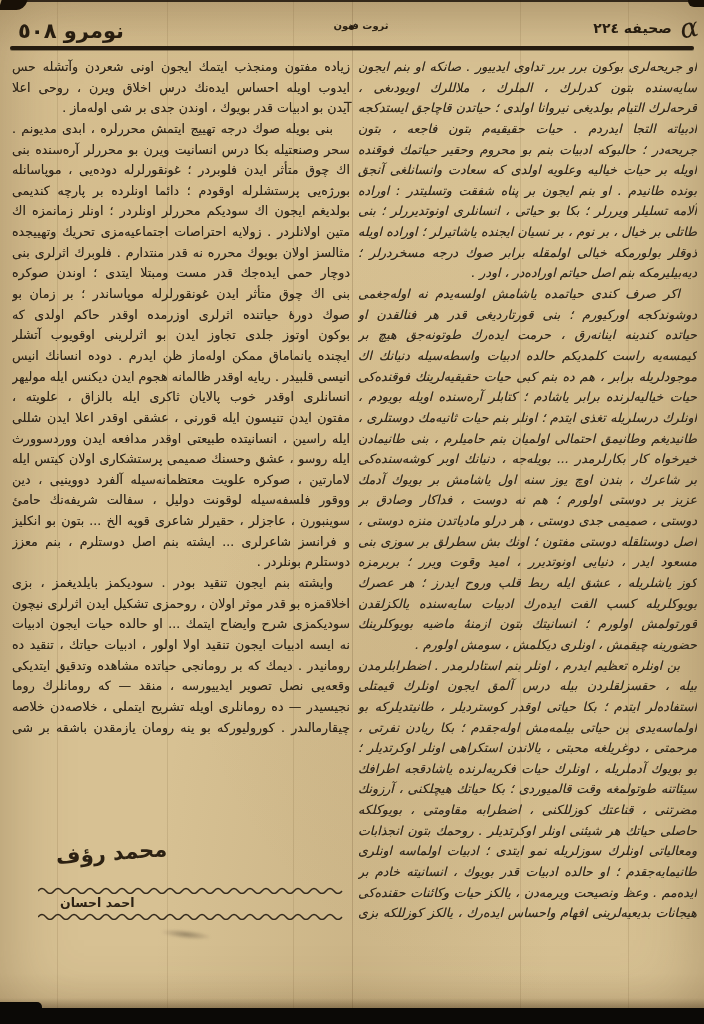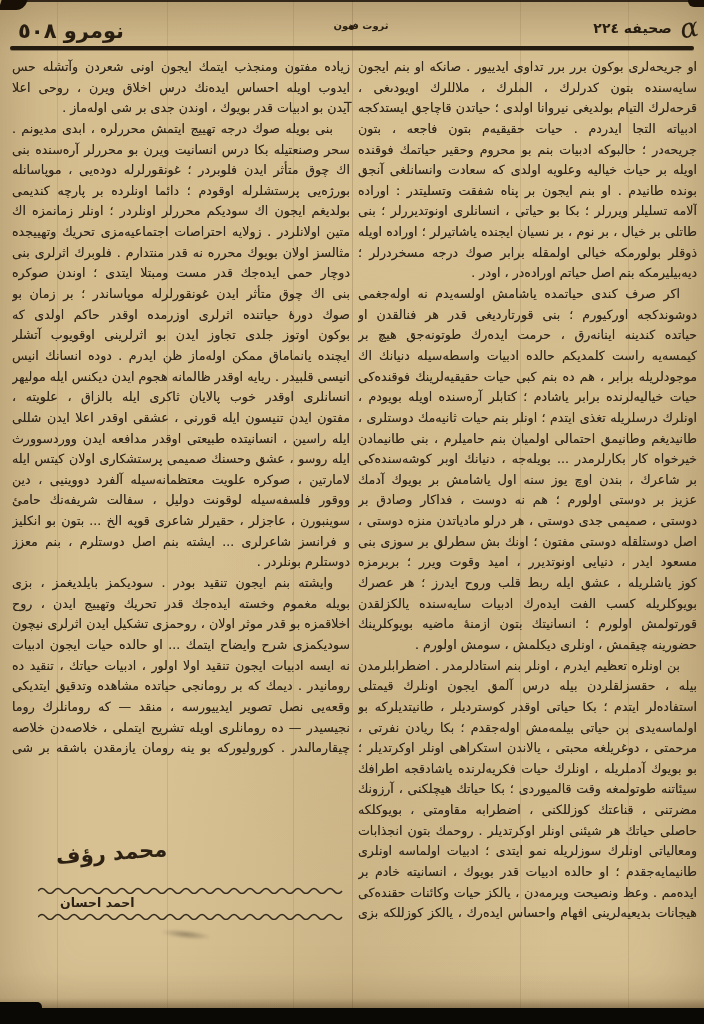--- a/index.html
+++ b/index.html
@@ -33,21 +33,21 @@
   .hdr{position:absolute;top:8px;left:0;right:0;height:40px;}
   .hdr-right{position:absolute;right:6px;top:6px;display:flex;flex-direction:row;align-items:center;gap:8px;direction:rtl;}
   .printers-mark{font-size:27px;font-style:italic;font-family:"DejaVu Serif",serif;transform:rotate(-10deg);line-height:1;color:#271d10;}
   .page-label{font-size:14px;font-weight:bold;letter-spacing:1px;color:#271d10;}
   .hdr-title{position:absolute;right:268px;top:12px;width:150px;text-align:center;font-size:10px;font-weight:bold;color:#2c2214;}
   .hdr-issue{position:absolute;left:18px;top:11px;font-size:21px;font-weight:bold;letter-spacing:1px;color:#271d10;}
   .hdr-rule{position:absolute;top:46px;left:10px;width:684px;height:4px;background:#241b10;border-radius:2px;
             box-shadow:0 1px 0 rgba(36,27,16,.4);}
   
   .col{position:absolute;top:57px;direction:rtl;}
-  .col-right{right:7px;width:339px;}
+  .col-right{right:7px;width:339px;font-style:italic;}
   .col-left{left:12px;width:338px;}
   .line{
     height:20.65px;line-height:20.65px;overflow:hidden;
     font-size:12.6px;color:#32281b;
     text-align:justify;text-align-last:justify;
     text-shadow:0 0 .5px rgba(50,40,27,.55);
   }
   .line.end{text-align-last:right;}
   .line.indent{padding-right:17px;}
   .gutter-dash{position:absolute;left:344px;top:59px;font-size:13px;color:#32281b;margin-top:32px;}
@@ -150,21 +150,20 @@
         <div class="line">انسانلرى اوقدر خوب پالايان ثاكرى ايله بالزاق ، علويته ، قهرمانلغه</div>
         <div class="line">مفتون ايدن تنيسون ايله قورنى ، عشقى اوقدر اعلا ايدن شللى</div>
         <div class="line">ايله راسين ، انسانيتده طبيعتى اوقدر مدافعه ايدن ووردسوورث</div>
         <div class="line">ايله روسو ، عشق وحسنك صميمى پرستشكارى اولان كيتس ايله</div>
         <div class="line">لامارتين ، صوكره علويت معتظمانه‌سيله آلفرد دووينيى ، دين</div>
         <div class="line">ووقور فلسفه‌سيله لوقونت دوليل ، سفالت شريفه‌نك حامئ پرستشى</div>
         <div class="line">سوينبورن ، عاجزلر ، حقيرلر شاعرى قوپه الخ ... بتون بو انكليز</div>
         <div class="line">و فرانسز شاعرلرى ... ايشته بنم اصل دوستلرم ، بنم معزز</div>
         <div class="line end">دوستلرم بونلردر .</div>
         <div class="line indent">وايشته بنم ايجون تنقيد بودر . سوديكمز بايلديغمز ، بزى</div>
-        <div class="line">بويله مغموم وخسته ايده‌جك قدر تحريك وتهييج ايدن ، روح</div>
         <div class="line">اخلاقمزه بو قدر موثر اولان ، روحمزى تشكيل ايدن اثرلرى نيچون</div>
         <div class="line">سوديكمزى شرح وايضاح ايتمك ... او حالده حيات ايجون ادبيات</div>
         <div class="line">نه ايسه ادبيات ايجون تنقيد اولا اولور ، ادبيات حياتك ، تنقيد ده ادبياتك</div>
         <div class="line">رومانيدر . ديمك كه بر رومانجى حياتده مشاهده وتدقيق ايتديكى</div>
         <div class="line">وقعه‌يى نصل تصوير ايدييورسه ، منقد — كه رومانلرك روما</div>
         <div class="line">نجيسيدر — ده رومانلرى اويله تشريح ايتملى ، خلاصه‌دن خلاصه</div>
         <div class="line end">چيقارمالىدر . كوروليوركه بو ينه رومان يازمقدن باشقه بر شى دكلدر .</div>
       </section>
     <span class="gutter-dash">ــ</span>
   </main>

